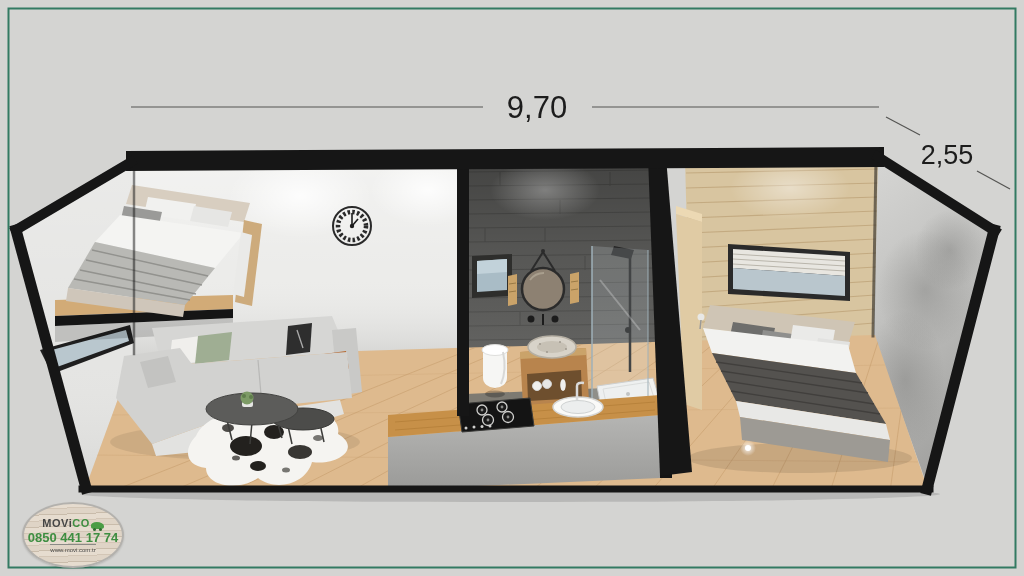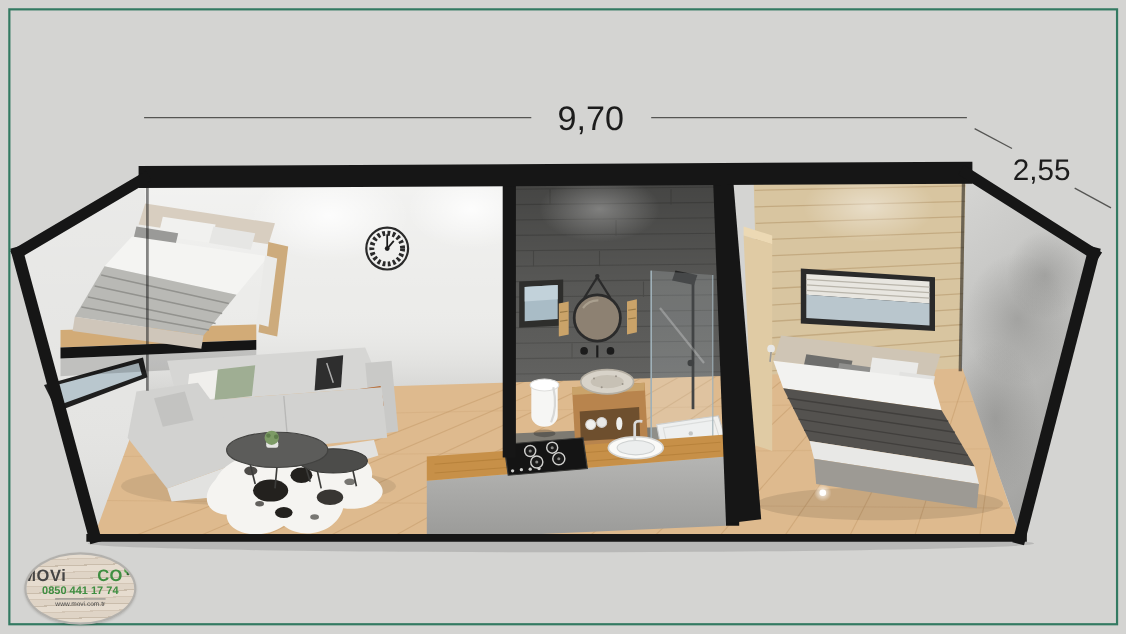--- a/index.html
+++ b/index.html
@@ -11,28 +11,28 @@
   .dim-w{font-size:31px;}
   .dim-d{font-size:27px;}
 
   .logo{position:absolute;left:22px;top:502px;width:98px;height:62px;
         border-radius:50%;border:2px solid #b3b1ad;
         background:
           repeating-linear-gradient(178deg,#e6dccf 0 5px,#d3c6b6 5px 6px,#dfd4c6 6px 11px,#c9bcab 11px 12px);
         box-shadow:0 1px 2px rgba(0,0,0,.15);
         display:flex;flex-direction:column;align-items:center;justify-content:center;
         text-align:center;overflow:hidden;}
-  .logo-brand{font-weight:bold;font-size:15px;line-height:15px;letter-spacing:.5px;
-        color:#454545;display:flex;align-items:flex-start;}
-  .logo-brand .green{color:#3e8e41;padding-left:28px;}
+  .logo-brand{font-weight:bold;font-size:11px;line-height:15px;letter-spacing:.5px;
+        color:#454545;display:flex;align-items:flex-end;}
+  .logo-brand .green{color:#3e8e41;}
   .car-icon{display:inline-block;width:13px;height:7px;background:#4a9d45;
         border-radius:55% 70% 35% 35%;margin-left:1px;position:relative;top:-2px;}
   .car-icon::after{content:"";position:absolute;left:2px;bottom:-2px;width:3px;height:3px;
         border-radius:50%;background:#2f6b31;box-shadow:6px 0 0 #2f6b31;}
-  .logo-phone{font-weight:bold;font-size:10px;line-height:10px;color:#3e8e41;margin-top:2px;}
+  .logo-phone{font-weight:bold;font-size:13px;line-height:10px;color:#3e8e41;margin-top:2px;}
   .logo-site{font-size:6px;line-height:8px;color:#4a4a4a;border-top:1px solid #8a8a86;
         margin-top:1px;padding-top:1px;}
 </style>
 </head>
 <body>
 
 <div class="page">
 
 <svg class="scene" width="1024" height="576" viewBox="0 0 1024 576">
   <defs>

